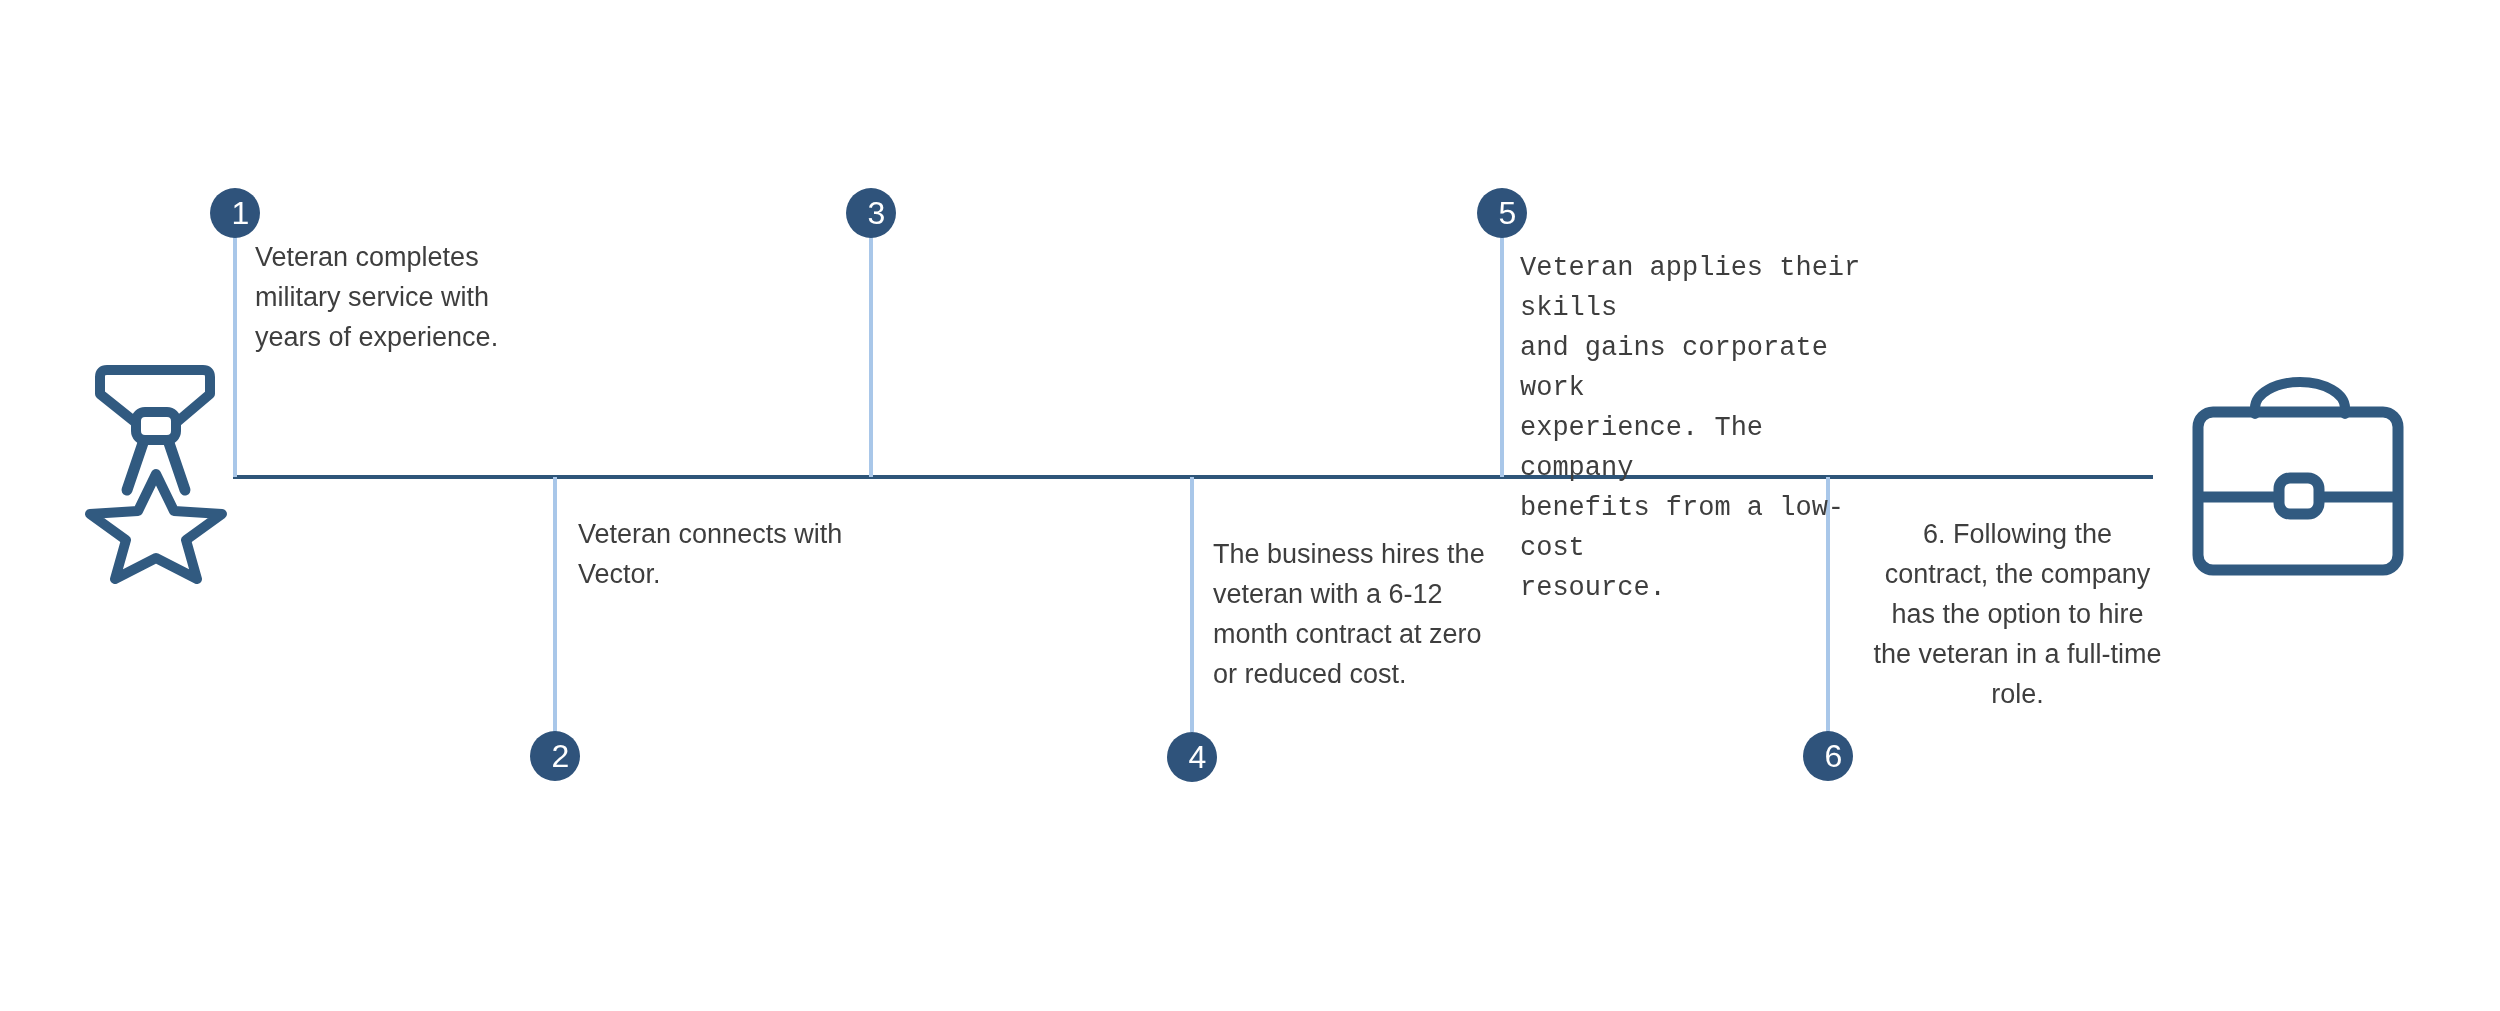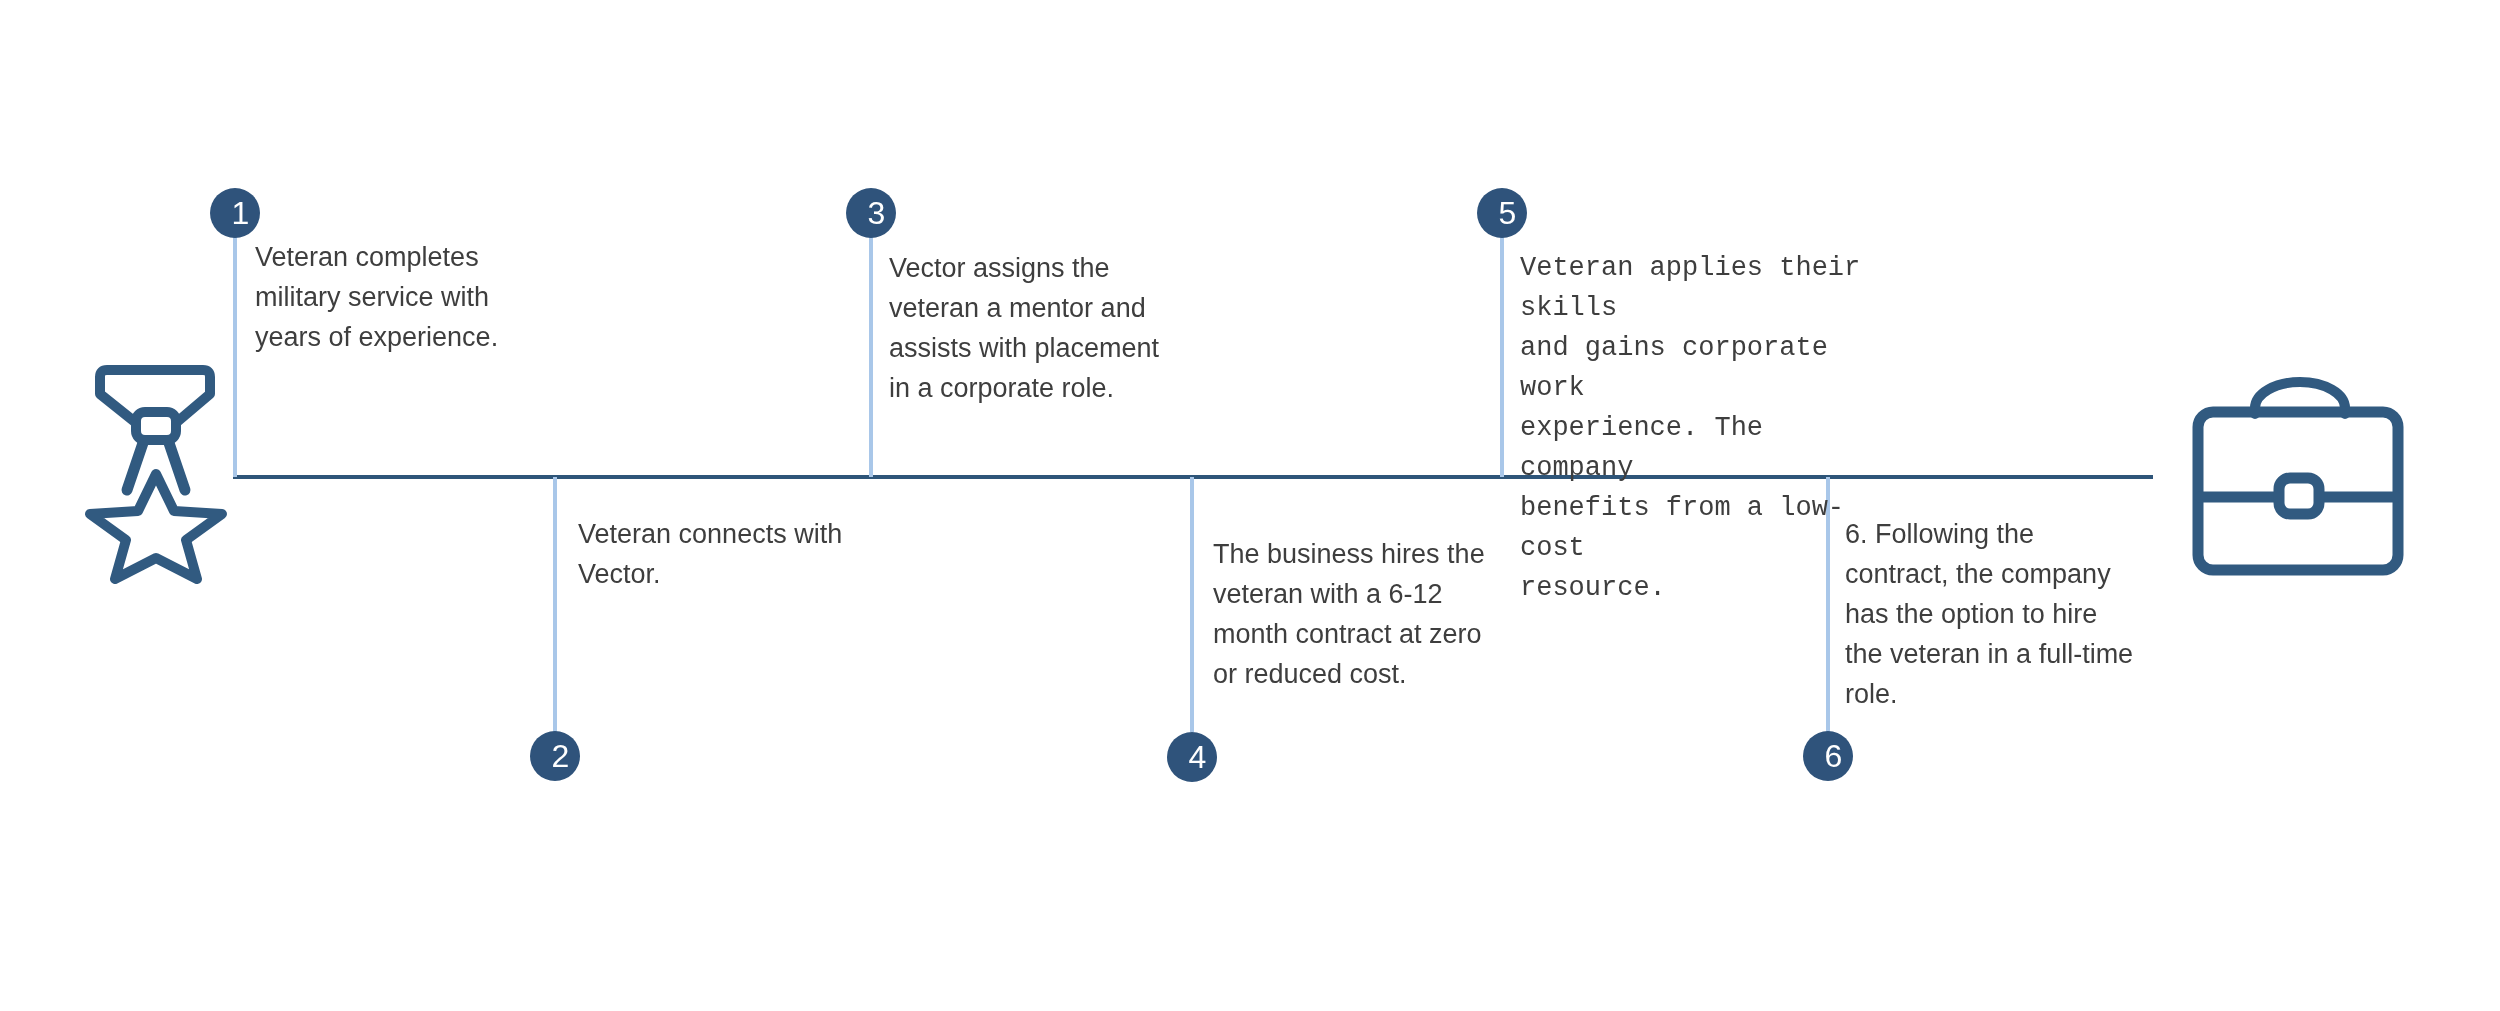--- a/index.html
+++ b/index.html
@@ -44,21 +44,21 @@
     position:absolute;width:345px;
     font-size:27px;line-height:40px;
     color:var(--text-color,#3E3E3E);
     white-space:pre-line;
   }
   .t1{left:255px;top:237px;}
   .t2{left:578px;top:514px;}
   .t3{left:889px;top:248px;}
   .t4{left:1213px;top:534px;}
   .t5{left:1520px;top:248px;font-family:Liberation Mono, monospace;}
-  .t6{left:1845px;top:514px;}
+  .t6{left:1845px;top:514px;text-align:center;}
   .icon{position:absolute;color:var(--icon-color,#315A80);}
   .icon-medal{left:80px;top:360px;}
   .icon-briefcase{left:2188px;top:372px;}
 </style>
 </head>
 <body>
 
 <div class="canvas">
 
   <div class="icon icon-medal">
@@ -85,24 +85,20 @@
   <div class="step-circle p3">3</div>
   <div class="step-circle p4">4</div>
   <div class="step-circle p5">5</div>
   <div class="step-circle p6">6</div>
 
   <div class="step-text t2">Veteran connects with
 Vector.</div>
   <div class="step-text t1">Veteran completes
 military service with
 years of experience.</div>
-  <div class="step-text t3">Vector assigns the
-veteran a mentor and
-assists with placement
-in a corporate role.</div>
   <div class="step-text t4">The business hires the
 veteran with a 6-12
 month contract at zero
 or reduced cost.</div>
   <div class="step-text t5">Veteran applies their skills
 and gains corporate work
 experience. The company
 benefits from a low-cost
 resource.</div>
   <div class="step-text t6">6. Following the

